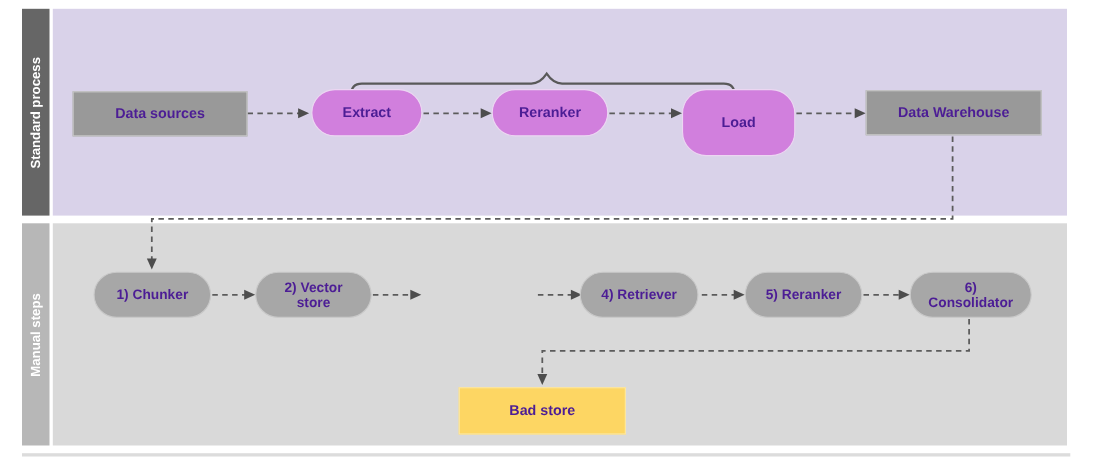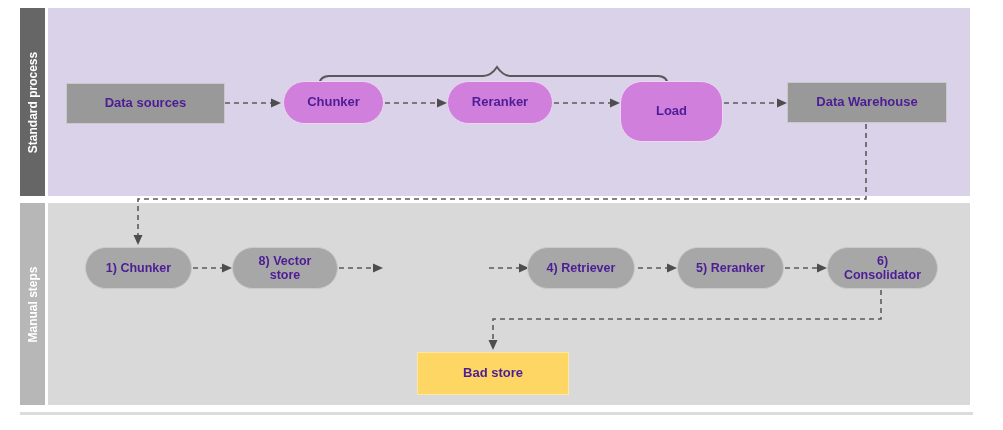--- a/index.html
+++ b/index.html
@@ -99,38 +99,38 @@
       <polygon points="827,268 817,263.5 817,272.5"></polygon>
       <polygon points="493,350 488.5,340 497.5,340"></polygon>
     </g>
     <path d="M319,87 Q319,76 329,76 L483,76 Q491,76 497,67 Q503,76 511,76 L658,76 Q668,76 668,87" stroke="#595959" stroke-width="2" fill="none"></path>
   </svg>
 
   <div class="node rect" id="n-data-sources">
     <span>Data sources</span>
   </div>
   <div class="node pill-purple" id="n-extract">
-    <span>Chunker</span>
+    <span>Extract</span>
   </div>
   <div class="node pill-purple" id="n-transform">
     <span>Reranker</span>
   </div>
   <div class="node pill-purple" id="n-load">
     <span>Load</span>
   </div>
   <div class="node rect" id="n-data-warehouse">
     <span>Data Warehouse</span>
   </div>
 
 
   <div class="node pill-gray" id="n-chunker">
     <span>1) Chunker</span>
   </div>
   <div class="node pill-gray" id="n-vector-store">
-    <span>8) Vector store</span>
+    <span>2) Vector store</span>
   </div>
   <div class="node pill-gray" id="n-retriever">
     <span>4) Retriever</span>
   </div>
   <div class="node pill-gray" id="n-reranker">
     <span>5) Reranker</span>
   </div>
   <div class="node pill-gray" id="n-consolidator">
     <span>6) Consolidator</span>
   </div>

